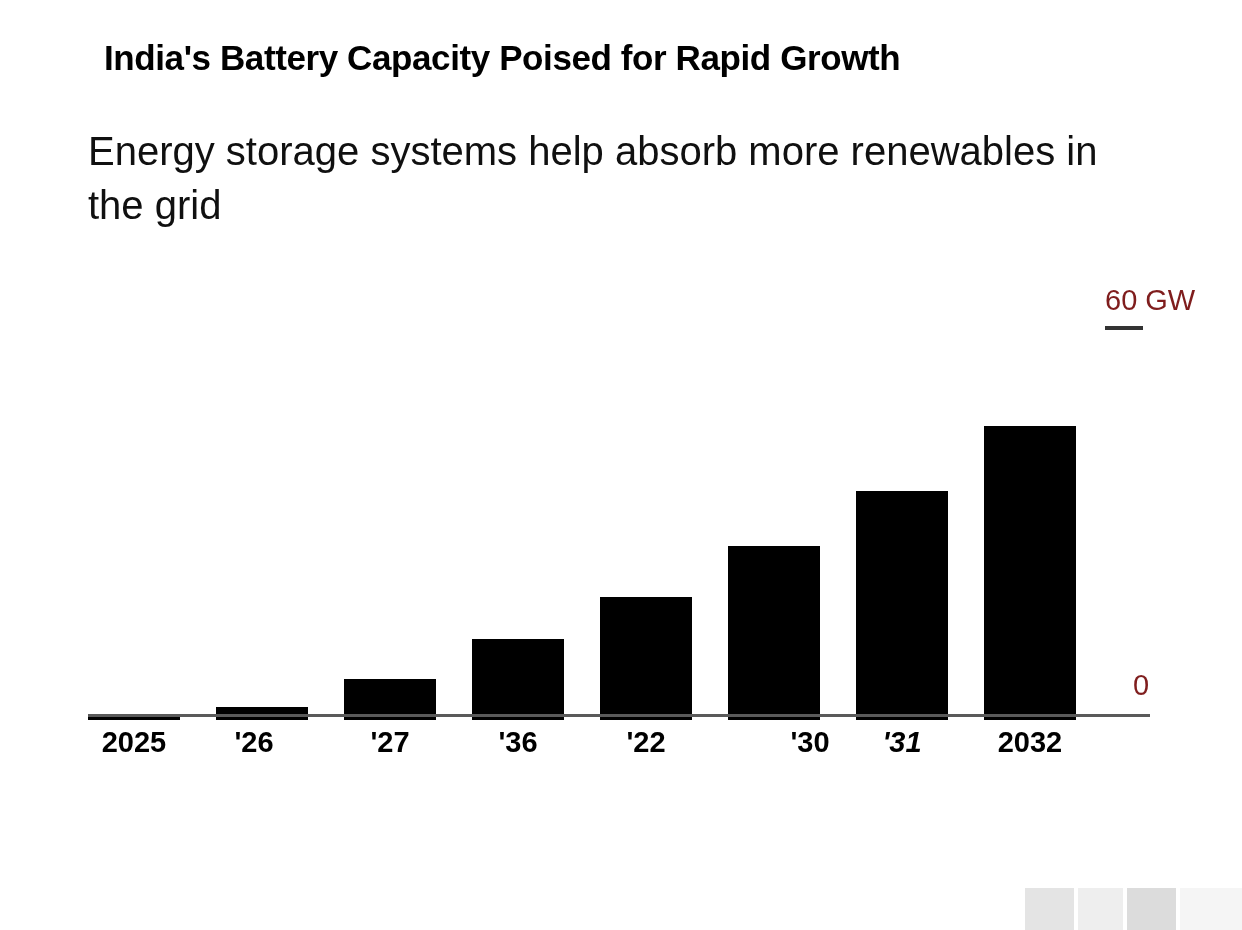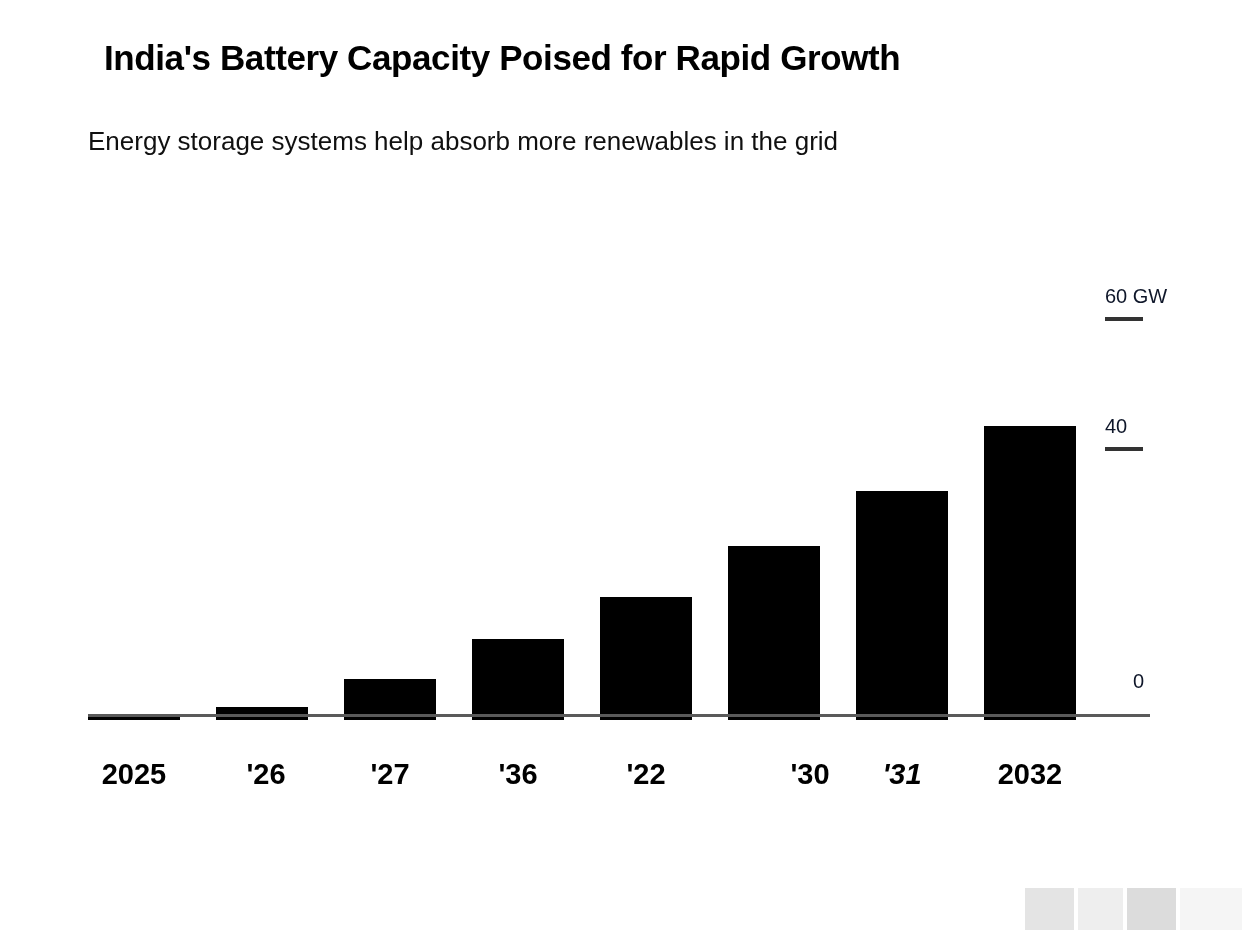--- a/index.html
+++ b/index.html
@@ -34,21 +34,21 @@
   }
   .chart-title {
     font-size: 35px;
     font-weight: bold;
     letter-spacing: -0.4px;
     line-height: 1.15;
     margin: 16px;
     color: #000000;
   }
   .chart-subtitle {
-    font-size: 26px;
+    font-size: 40px;
     font-weight: normal;
     line-height: 1.35;
     margin: 0;
     padding-top: 30px;
     width: 1060px;
     color: #101010;
   }
 
   
   .plot-area {
@@ -95,23 +95,23 @@
     top: 275px;
     width: 130px;
     height: 450px;
   }
   .y-tick {
     position: absolute;
     left: 0;
     width: 130px;
   }
   .y-tick .y-label {
-    font-size: 20px;
+    font-size: 29px;
     line-height: 1;
-    color: #0f172a;
+    color: #7f1d1d;
     display: block;
     white-space: nowrap;
   }
   .y-tick .y-rule {
     display: block;
     margin-top: 11px;
     width: 38px;
     height: 4px;
     background: #333333;
   }
@@ -128,21 +128,20 @@
   }
   .x-label {
     position: absolute;
     top: 0;
     width: 92px;
     text-align: center;
     font-size: 29px;
     font-weight: bold;
     color: #000000;
     white-space: nowrap;
-    margin-top: 32px;
   }
 
   
   .footer {
     position: absolute;
     left: 90px;
     top: 818px;
     width: 1060px;
   }
   .source-line {
@@ -214,32 +213,28 @@
       </div>
   </div>
 
   <div class="axis-baseline"></div>
 
   <div class="y-axis" id="yaxis">
       <div class="y-tick" style="top: 11.4px;">
         <span class="y-label">60 GW</span>
         <span class="y-rule" style="background: rgb(51, 51, 51);"></span>
       </div>
-      <div class="y-tick" style="top: 140.6px;">
-        <span class="y-label">40</span>
-        <span class="y-rule" style="background: rgb(51, 51, 51);"></span>
-      </div>
       <div class="y-tick zero" style="top: 396px;">
         <span class="y-label">0</span>
       </div>
     </div>
 
   <div class="x-axis" id="xaxis">
       <div class="x-label" style="left: 0px;">2025</div>
-      <div class="x-label" style="left: 132px;">'26</div>
+      <div class="x-label" style="left: 120px;">'26</div>
       <div class="x-label" style="left: 256px;">'27</div>
       <div class="x-label" style="left: 384px;">'36</div>
       <div class="x-label" style="left: 512px;">'22</div>
       <div class="x-label" style="left: 676px;">'30</div>
       <div class="x-label" style="left: 768px; font-style: italic;">'31</div>
       <div class="x-label" style="left: 896px;">2032</div>
     </div>
 
 
   <div class="placeholder-row">

